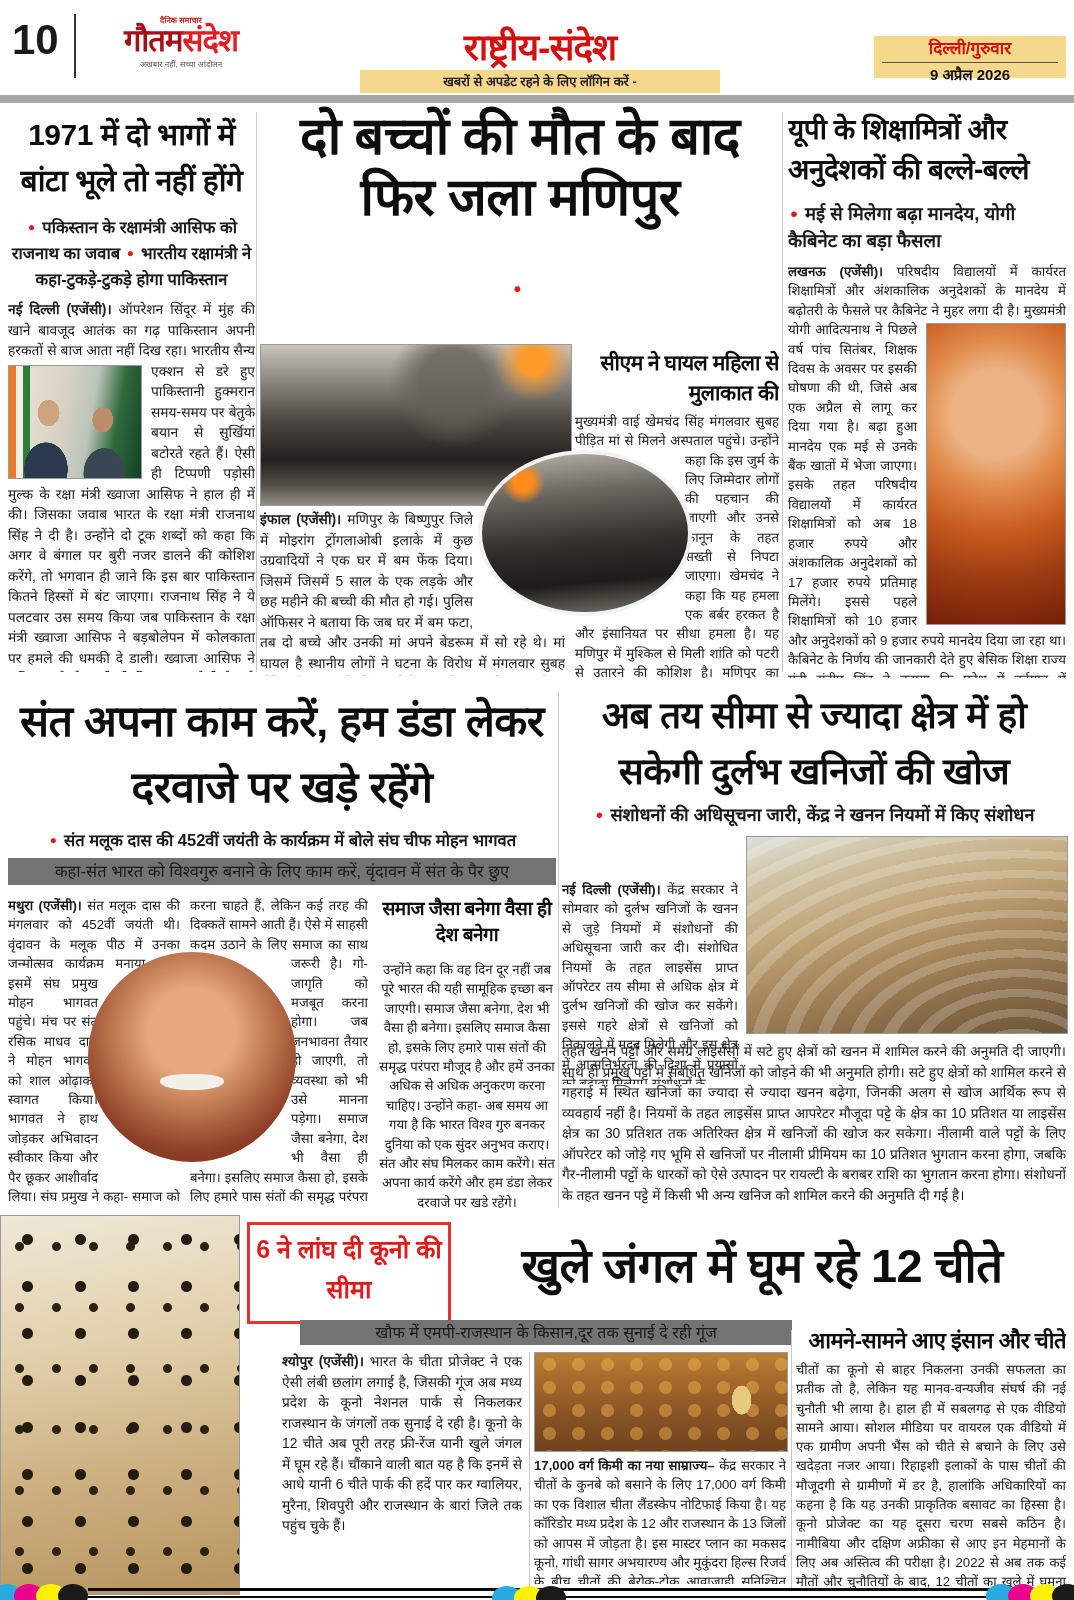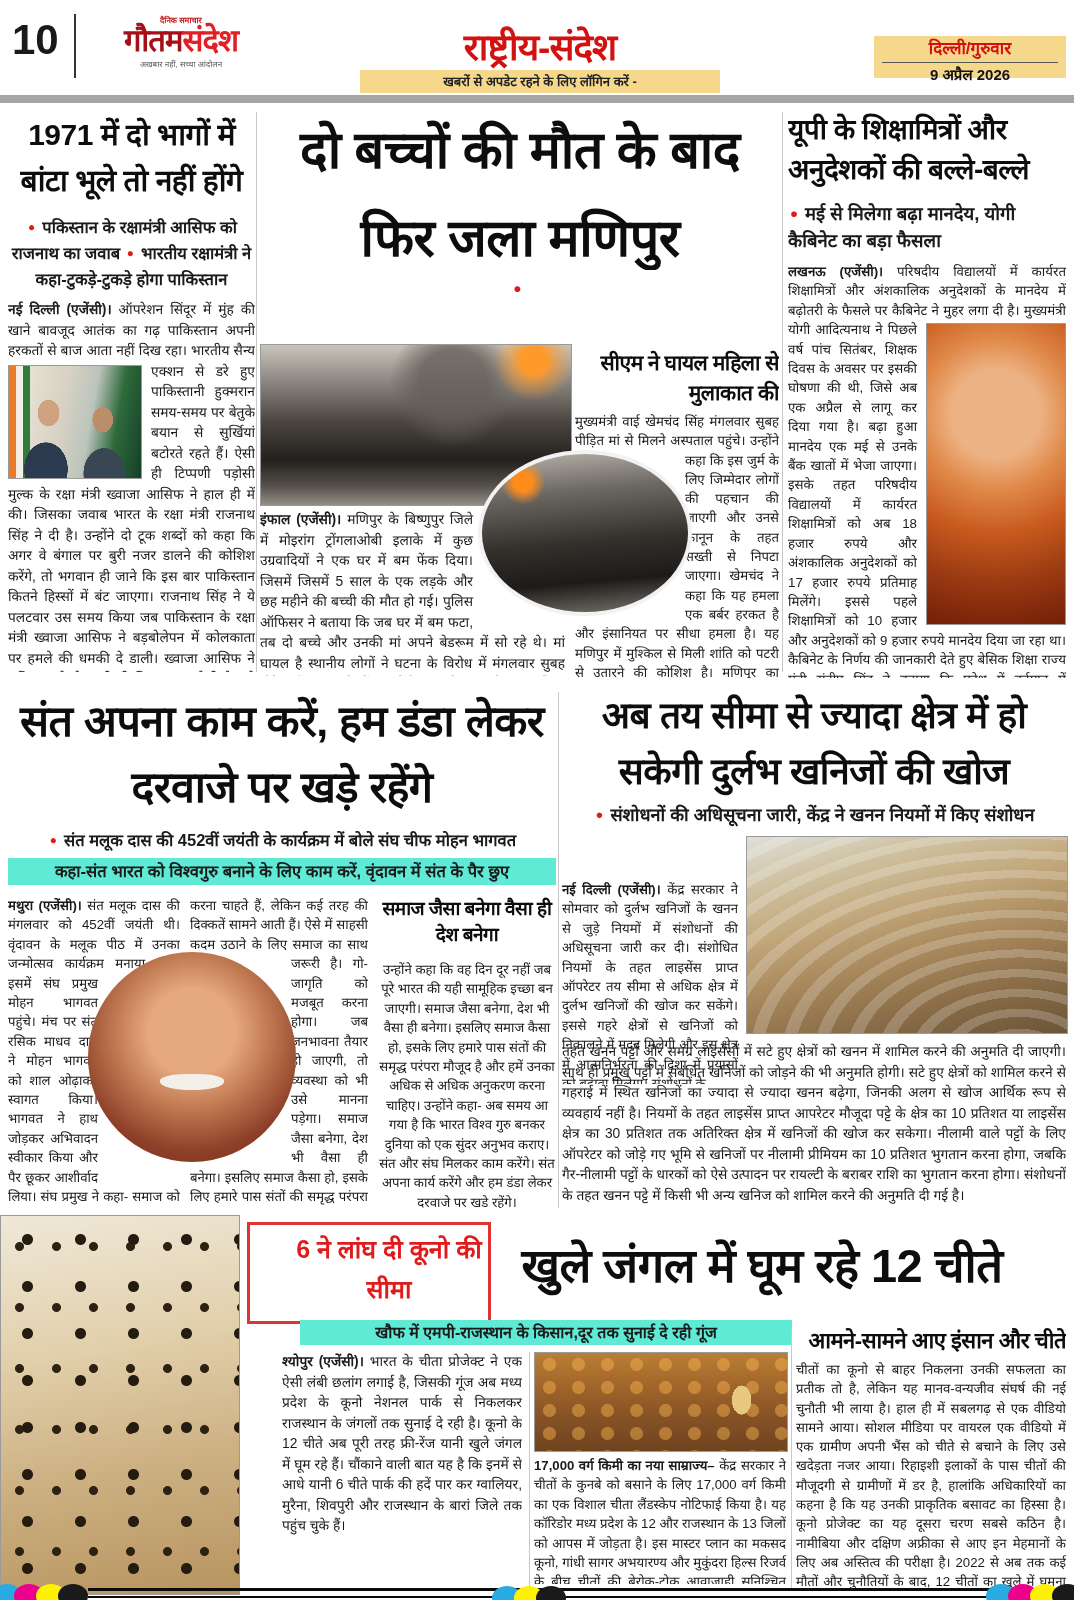--- a/index.html
+++ b/index.html
@@ -11,21 +11,21 @@
   .rt{text-align:right;}
   .clip{overflow:hidden;}
   .hl{font-weight:800;color:#0d0d0d;letter-spacing:-0.5px;}
   .dl{font-weight:700;}
   .bullet::before{content:"●";color:#e01b1b;margin:0 7px 0 2px;font-size:0.72em;vertical-align:2px;}
   .vrule{width:1px;background:#c8c8c8;}
   .spacerR{float:right;}
   .spacerL{float:left;}
   .phL{float:left;margin:3px 9px 3px 0;}
   .phR{float:right;margin:3px 0 3px 9px;}
-  .yellowbar{background:#5eead4;font-weight:700;}
+  .yellowbar{background:#737373;font-weight:400;}
   .goldbar{background:#f6d88c;font-weight:700;}
   .bluebar{background:#cfe4f6;color:#174e87;font-weight:800;}
   
   .ph{border:1px solid #9a9a9a;}
   .ph-politicians{background-image:
     radial-gradient(ellipse 18px 22px at 30% 42%, #cfa37f 60%, rgba(0,0,0,0) 61%),
     radial-gradient(ellipse 17px 21px at 71% 48%, #bb8d68 60%, rgba(0,0,0,0) 61%),
     radial-gradient(ellipse 36px 44px at 28% 92%, #2c3a50 60%, rgba(0,0,0,0) 61%),
     radial-gradient(ellipse 34px 42px at 72% 96%, #394654 60%, rgba(0,0,0,0) 61%),
     linear-gradient(90deg, #e87c2a 0 7px, #f2efe6 7px 14px, #2f7d3a 14px 21px, rgba(0,0,0,0) 21px),
@@ -86,21 +86,21 @@
     <span class="bullet"></span><span>पकिस्तान के रक्षामंत्री आसिफ को राजनाथ का जवाब</span>
     <span class="bullet"></span><span>भारतीय रक्षामंत्री ने कहा-टुकड़े-टुकड़े होगा पाकिस्तान</span>
   </div>
   <div class="abs jt clip" style="left:8px;top:300px;width:247px;height:372px;font-size:13.8px;line-height:20.5px;">
     <span class="dl">नई दिल्ली (एजेंसी)।</span>
     <span>ऑपरेशन सिंदूर में मुंह की खाने बावजूद आतंक का गढ़ पाकिस्तान अपनी हरकतों से बाज आता नहीं दिख रहा। भारतीय सैन्य</span>
     <div class="phL ph ph-politicians" style="width:132px;height:112px;"></div>
     <span>एक्शन से डरे हुए पाकिस्तानी हुक्मरान समय-समय पर बेतुके बयान से सुर्खियां बटोरते रहते हैं। ऐसी ही टिप्पणी पड़ोसी मुल्क के रक्षा मंत्री ख्वाजा आसिफ ने हाल ही में की। जिसका जवाब भारत के रक्षा मंत्री राजनाथ सिंह ने दी है। उन्होंने दो टूक शब्दों को कहा कि अगर वे बंगाल पर बुरी नजर डालने की कोशिश करेंगे, तो भगवान ही जाने कि इस बार पाकिस्तान कितने हिस्सों में बंट जाएगा। राजनाथ सिंह ने ये पलटवार उस समय किया जब पाकिस्तान के रक्षा मंत्री ख्वाजा आसिफ ने बड़बोलेपन में कोलकाता पर हमले की धमकी दे डाली। ख्वाजा आसिफ ने शनिवार को चेतावनी दी कि अगर पड़ोसी देश ने कोई फॉल्स फ्लैग ऑपरेशन करने की कोशिश की, तो उनका देश भारत के पूर्वी महानगर कोलकाता पर हमला करेगा।</span>
   </div>
 
-  <div class="abs hl ctr clip" style="left:260px;top:106px;width:520px;height:164px;font-size:52px;line-height:88px;">दो बच्चों की मौत के बाद फिर जला मणिपुर</div>
+  <div class="abs hl ctr clip" style="left:260px;top:106px;width:520px;height:164px;font-size:52px;line-height:61px;">दो बच्चों की मौत के बाद फिर जला मणिपुर</div>
   <div class="abs ctr clip" style="left:260px;top:278px;width:520px;height:28px;font-size:19px;font-weight:700;">
     <span class="bullet"></span>
   </div>
   <div class="abs ph ph-truck" style="left:260px;top:344px;width:310px;height:160px;"></div>
   <div class="abs ph-truck2" style="left:478px;top:450px;width:206px;height:158px;border-radius:50%;border:4px solid #f2f2f2;z-index:3;"></div>
   <div class="abs jt clip" style="left:260px;top:510px;width:305px;height:166px;font-size:13.8px;line-height:20.5px;">
     <div class="spacerR" style="width:92px;height:104px;"></div>
     <span class="dl">इंफाल (एजेंसी)।</span>
     <span>मणिपुर के बिष्णुपुर जिले में मोइरांग ट्रोंगलाओबी इलाके में कुछ उग्रवादियों ने एक घर में बम फेंक दिया। जिसमें जिसमें 5 साल के एक लड़के और छह महीने की बच्ची की मौत हो गई। पुलिस ऑफिसर ने बताया कि जब घर में बम फटा, तब दो बच्चे और उनकी मां अपने बेडरूम में सो रहे थे। मां घायल है स्थानीय लोगों ने घटना के विरोध में मंगलवार सुबह प्रोटेस्ट किया इलाके में एक पेट्रोल पंप के पास दो ऑयल टैंकर में आग लगा दी।</span>
   </div>
@@ -155,21 +155,21 @@
   </div>
   <div class="abs hl ctr clip" style="left:562px;top:688px;width:504px;height:112px;font-size:37px;line-height:56px;">अब तय सीमा से ज्यादा क्षेत्र में हो सकेगी दुर्लभ खनिजों की खोज</div>
   <div class="abs jt clip" style="left:562px;top:880px;width:176px;height:204px;font-size:13.2px;line-height:19.4px;">
     <span class="dl">नई दिल्ली (एजेंसी)।</span>
     <span>केंद्र सरकार ने सोमवार को दुर्लभ खनिजों के खनन से जुड़े नियमों में संशोधनों की अधिसूचना जारी कर दी। संशोधित नियमों के तहत लाइसेंस प्राप्त ऑपरेटर तय सीमा से अधिक क्षेत्र में दुर्लभ खनिजों की खोज कर सकेंगे। इससे गहरे क्षेत्रों से खनिजों को निकालने में मदद मिलेगी और इस क्षेत्र में आत्मनिर्भरता की दिशा में प्रयासों को बढ़ावा मिलेगा। संशोधनों के</span>
   </div>
   <div class="abs ph ph-mine" style="left:746px;top:836px;width:320px;height:196px;"></div>
   <div class="abs jt clip" style="left:562px;top:1042px;width:504px;height:166px;font-size:13.8px;line-height:20.5px;">तहत खनन पट्टों और समग्र लाइसेंसों में सटे हुए क्षेत्रों को खनन में शामिल करने की अनुमति दी जाएगी। साथ ही प्रमुख पट्टों में संबंधित खनिजों को जोड़ने की भी अनुमति होगी। सटे हुए क्षेत्रों को शामिल करने से गहराई में स्थित खनिजों का ज्यादा से ज्यादा खनन बढ़ेगा, जिनकी अलग से खोज आर्थिक रूप से व्यवहार्य नहीं है। नियमों के तहत लाइसेंस प्राप्त आपरेटर मौजूदा पट्टे के क्षेत्र का 10 प्रतिशत या लाइसेंस क्षेत्र का 30 प्रतिशत तक अतिरिक्त क्षेत्र में खनिजों की खोज कर सकेगा। नीलामी वाले पट्टों के लिए ऑपरेटर को जोड़े गए भूमि से खनिजों पर नीलामी प्रीमियम का 10 प्रतिशत भुगतान करना होगा, जबकि गैर-नीलामी पट्टों के धारकों को ऐसे उत्पादन पर रायल्टी के बराबर राशि का भुगतान करना होगा। संशोधनों के तहत खनन पट्टे में किसी भी अन्य खनिज को शामिल करने की अनुमति दी गई है।</div>
 
   <div class="abs ph ph-cheetah" style="left:0;top:1215px;width:238px;height:378px;"></div>
-  <div class="abs ctr clip" style="left:247px;top:1222px;width:198px;height:92px;border:3px solid #e23333;color:#e01b1b;font-weight:800;font-size:25px;line-height:40px;padding-top:4px;padding-left:40px;">6 ने लांघ दी कूनो की सीमा</div>
+  <div class="abs ctr clip" style="left:247px;top:1222px;width:198px;height:92px;border:3px solid #e23333;color:#e01b1b;font-weight:800;font-size:25px;line-height:40px;padding-top:4px;">6 ने लांघ दी कूनो की सीमा</div>
   <div class="abs hl ctr clip" style="left:458px;top:1224px;width:608px;height:84px;font-size:47px;line-height:84px;">खुले जंगल में घूम रहे 12 चीते</div>
   <div class="abs ctr yellowbar clip" style="left:300px;top:1320px;width:492px;height:25px;line-height:25px;font-size:16px;">खौफ में एमपी-राजस्थान के किसान,दूर तक सुनाई दे रही गूंज</div>
 
   <div class="abs vrule" style="left:529px;top:1352px;height:238px;"></div>
   <div class="abs vrule" style="left:791px;top:1330px;height:260px;"></div>
 
   <div class="abs jt clip" style="left:282px;top:1352px;width:240px;height:238px;font-size:13.8px;line-height:20.5px;">
     <span class="dl">श्योपुर (एजेंसी)।</span>
     <span>भारत के चीता प्रोजेक्ट ने एक ऐसी लंबी छलांग लगाई है, जिसकी गूंज अब मध्य प्रदेश के कूनो नेशनल पार्क से निकलकर राजस्थान के जंगलों तक सुनाई दे रही है। कूनो के 12 चीते अब पूरी तरह फ्री-रेंज यानी खुले जंगल में घूम रहे हैं। चौंकाने वाली बात यह है कि इनमें से आधे यानी 6 चीते पार्क की हदें पार कर ग्वालियर, मुरैना, शिवपुरी और राजस्थान के बारां जिले तक पहुंच चुके हैं।</span>
   </div>

